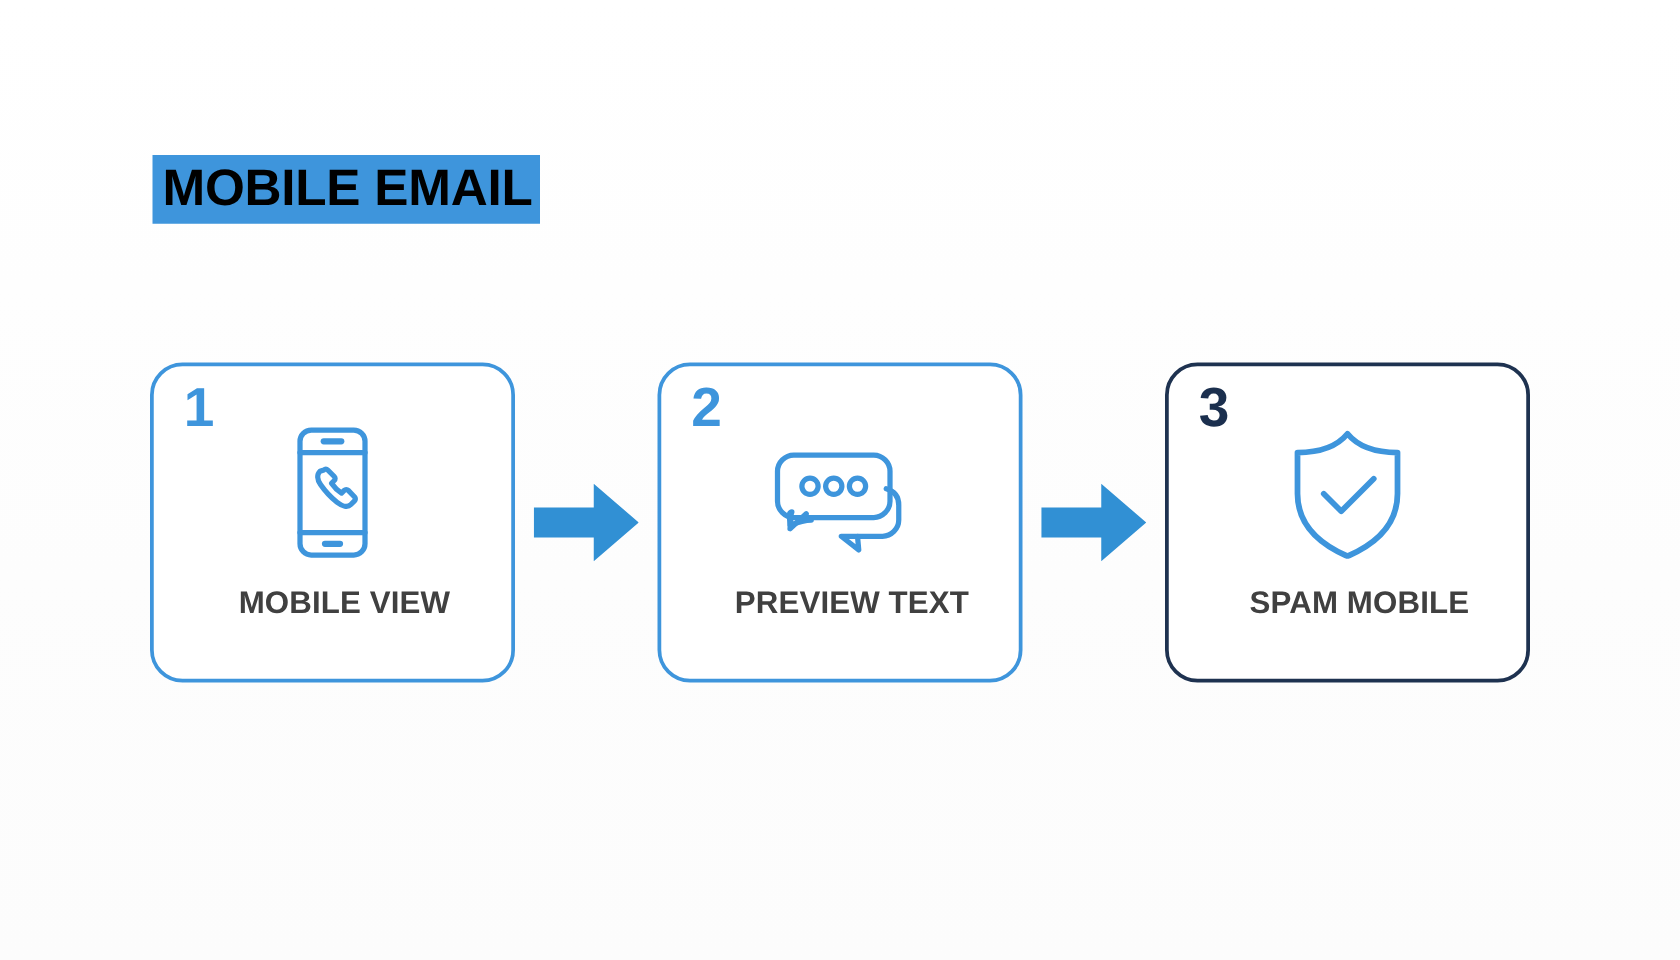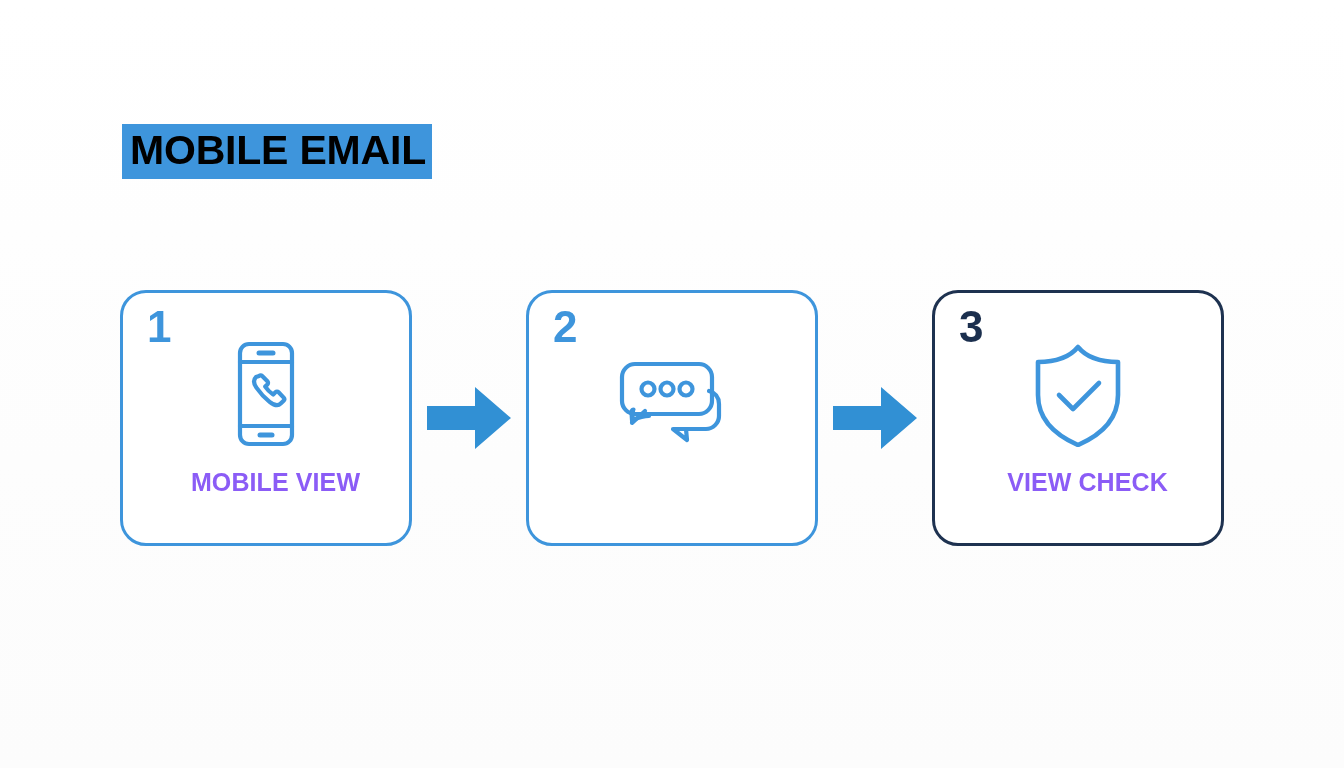--- a/index.html
+++ b/index.html
@@ -97,21 +97,21 @@
     justify-content: center;
   }
   .card-label {
     position: absolute;
     left: 0;
     right: 5px;
     bottom: 46px;
     text-align: center;
     font-size: 25px;
     font-weight: bold;
-    color: #8b5cf6;
+    color: #404040;
     letter-spacing: 0.1px;
     margin-left: 24px;
   }
 
   .arrow {
     flex: 0 0 auto;
     width: 92px;
     height: 72px;
     display: flex;
     align-items: center;
@@ -156,33 +156,34 @@
         <svg width="118" height="98" viewBox="0 0 118 98" fill="none" stroke="#3E95DC" stroke-width="4.2" stroke-linecap="round" stroke-linejoin="round">
           <path d="M36 71c-6 0-17 4-17 4l-0.5-7.5c-0.2-3 2-3 2-3"></path>
           <path d="M96 46c7 2 10 7 10 13v12c0 7-6 13-13 13H60c0 0 14 11 14 11s-1-11-1-11"></path>
           <path d="M22 19h64c7 0 13 6 13 13v24c0 7-6 13-13 13H22c-7 0-13-6-13-13V32c0-7 6-13 13-13z"></path>
           <path d="M20 66l-1 12 13-12"></path>
           <circle cx="35" cy="44" r="6.5"></circle>
           <circle cx="54" cy="44" r="6.5"></circle>
           <circle cx="73" cy="44" r="6.5"></circle>
         </svg>
       </div>
+      <div class="card-label">PREVIEW TEXT</div>
     </div>
 
     <div class="arrow">
       <svg width="84" height="62" viewBox="0 0 84 62" fill="#3190D4">
         <path d="M0 19 H48 V0 L84 31 L48 62 V43 H0 Z"></path>
       </svg>
     </div>
 
     <div class="card dark">
       <div class="card-num">3</div>
       <div class="card-icon">
         <svg width="96" height="106" viewBox="0 0 96 106" fill="none" stroke="#3E95DC" stroke-width="4.6" stroke-linecap="round" stroke-linejoin="round">
           <path d="M48 6c9 11 22 15 40 15v33c0 24-17 40-40 50C25 94 8 78 8 54V21c18 0 31-4 40-15z"></path>
           <path d="M29 54l14 14 26-26"></path>
         </svg>
       </div>
-      <div class="card-label">VIEW CHECK</div>
+      <div class="card-label">SPAM MOBILE</div>
     </div>
 
   </div>
 </div>
 
 </body></html>

